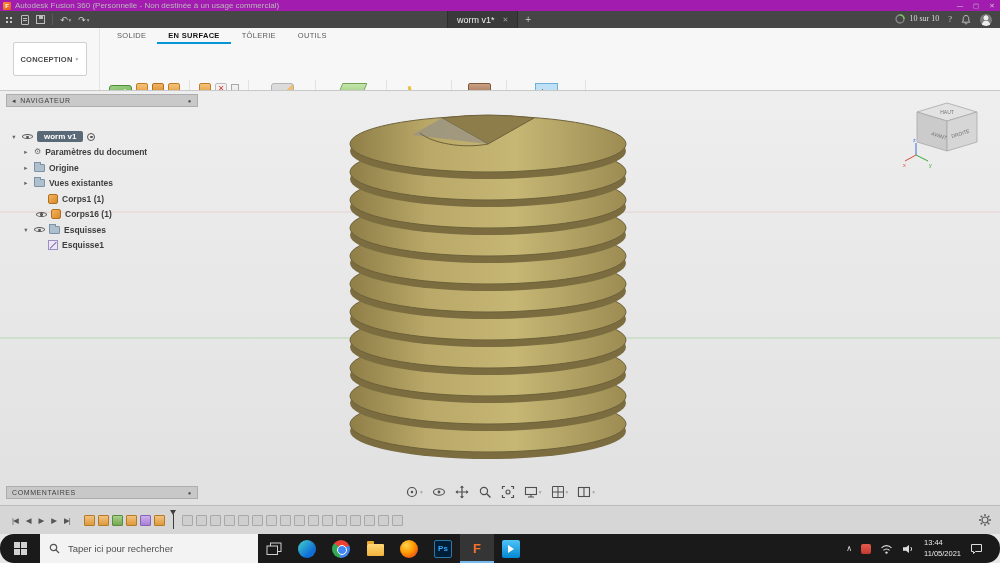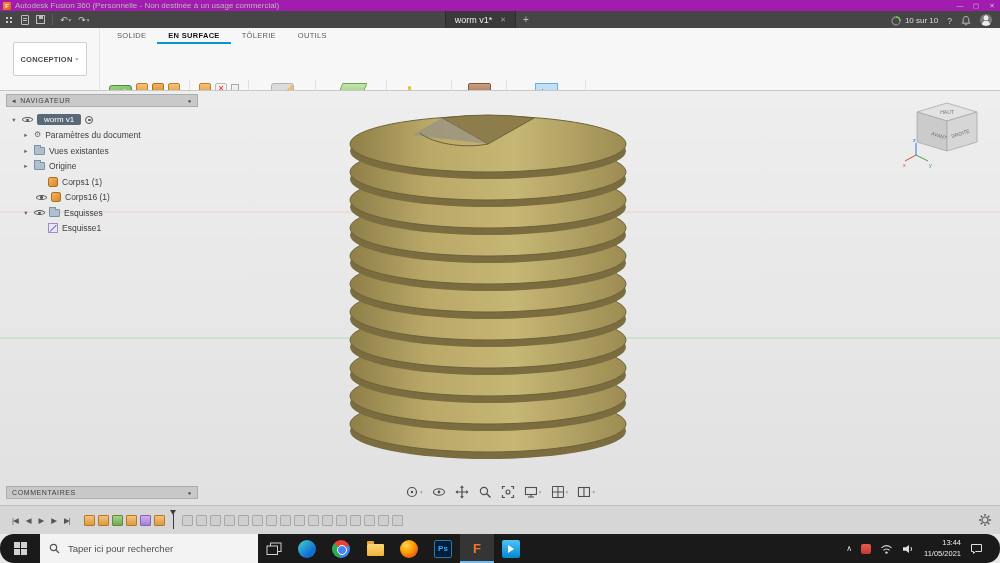--- a/index.html
+++ b/index.html
@@ -21,21 +21,21 @@
   .file-ic:after{content:"";position:absolute;left:1px;top:2px;width:4px;height:1px;background:#bdbdbd;box-shadow:0 2px 0 #bdbdbd;}
   .save-ic{width:9px;height:9px;border:1px solid #bdbdbd;position:relative;}
   .save-ic:after{content:"";position:absolute;left:2px;top:0;width:4px;height:3px;background:#bdbdbd;}
   .qat-sep{width:1px;height:11px;background:#5c5c5c;}
   .u-r{font-size:9px;color:#cfcfcf;display:flex;align-items:center;gap:1px;}
   .dd6{font-size:5.5px;color:#a5a5a5;}
   .doc-tab-wrap{flex:1;display:flex;justify-content:center;align-items:stretch;height:100%;}
   .doc-tab{background:#3a3a3a;border-left:1px solid #2d2d2d;border-right:1px solid #2d2d2d;display:flex;align-items:center;gap:8px;padding:0 9px;font-size:9px;color:#eee;}
   .tab-x{font-size:7px;color:#9f9f9f;}
   .newtab{font-size:10px;color:#bdbdbd;padding:0 7px;display:flex;align-items:center;}
-  .qat-right{display:flex;align-items:flex-end;gap:9px;padding-right:4px;}
+  .qat-right{display:flex;align-items:flex-start;gap:9px;padding-right:4px;font-family:Liberation Serif, serif;}
   .jobpill{display:flex;align-items:center;gap:4px;font-size:8px;color:#ddd;}
   .helpq{font-size:8.5px;color:#cfcfcf;}
   .avatar{width:12px;height:12px;border-radius:50%;background:radial-gradient(circle at 50% 32%,#ececec 0 2.2px,transparent 2.8px),radial-gradient(circle at 50% 88%,#ececec 0 3.6px,transparent 4.2px),#7c7c7c;}
 
   
   .ribbon{height:63px;background:#f7f7f7;border-bottom:1px solid #c8c8c8;display:flex;flex:0 0 auto;}
   .ws-col{width:100px;display:flex;align-items:center;justify-content:center;border-right:1px solid #e4e4e4;}
   .ws-btn{width:74px;height:34px;background:#fff;border:1px solid #cfcfcf;border-radius:2px;display:flex;align-items:center;justify-content:center;gap:3px;font-size:7.5px;font-weight:bold;color:#4a4a4a;letter-spacing:.2px;}
   .rb-main{flex:1;display:flex;flex-direction:column;min-width:0;gap:36px;}
   .rb-tabs{height:16px;display:flex;align-items:flex-end;padding-left:6px;font-size:7.5px;color:#5a5a5a;letter-spacing:.3px;}
@@ -62,21 +62,21 @@
   .ic-sel{width:23px;height:23px;background:#bfe0f5;border:1px solid #6fb0da;display:flex;align-items:center;justify-content:center;}
 
   
   .canvas{position:relative;height:414px;flex:0 0 auto;background:linear-gradient(#eeeeee,#e1e1e1);overflow:hidden;}
   .cv-svg{position:absolute;left:0;top:0;pointer-events:none;}
 
   .navpanel{position:absolute;left:6px;top:3px;width:192px;}
   .panel-head{height:13px;background:rgba(196,196,196,.88);border:1px solid #adadad;display:flex;align-items:center;gap:4px;padding:0 5px;font-size:7px;letter-spacing:.6px;color:#3f3f3f;}
   .panel-head .sp{flex:1;}
   .dotic{font-size:6px;color:#555;}
-  .tree{margin-top:5px;font-size:8.5px;color:#3e3e3e;}
+  .tree{margin-top:22px;font-size:8.5px;color:#3e3e3e;font-weight:bold;}
   .trow{height:15.5px;display:flex;align-items:center;gap:4px;white-space:nowrap;}
   .tri{width:8px;font-size:6.5px;color:#666;text-align:center;}
   .eye{width:11px;height:9px;position:relative;flex:0 0 auto;}
   .eye:before{content:"";position:absolute;left:0;right:0;top:2px;bottom:2px;border:1px solid #565656;border-radius:50%;}
   .eye:after{content:"";position:absolute;left:4px;top:3.5px;width:2.5px;height:2.5px;background:#565656;border-radius:50%;}
   .gearch{font-size:8px;color:#6a6a6a;line-height:1;}
   .fold{width:11px;height:8px;background:#aebfcd;border:1px solid #7d93a5;border-radius:1px;position:relative;flex:0 0 auto;}
   .fold:before{content:"";position:absolute;top:-3px;left:-1px;width:5px;height:2px;background:#aebfcd;border:1px solid #7d93a5;border-bottom:none;}
   .bodyic{width:10px;height:10px;border-radius:2px;background:linear-gradient(135deg,#f3b45c,#d88a2e);border:1px solid #b06f1f;flex:0 0 auto;}
   .bodyic.gray{background:linear-gradient(135deg,#e6edf3,#bcc9d5);border-color:#93a5b5;}
@@ -125,21 +125,21 @@
   .ffox{background:radial-gradient(circle at 35% 30%,#ffd54f,#ff9800 45%,#e64a19 85%);}
   .folder-tb{width:17px;height:12px;background:linear-gradient(#ffd876,#f0b23c);border-radius:1px;position:relative;margin-top:2px;}
   .folder-tb:before{content:"";position:absolute;top:-3px;left:0;width:7px;height:3px;background:#e8a92f;border-radius:1px 1px 0 0;}
   .ps-ic{width:18px;height:18px;background:#001e36;border:1px solid #2a79ad;border-radius:2px;color:#31a8ff;font-size:8px;font-weight:bold;display:flex;align-items:center;justify-content:center;}
   .fusion-ic{width:18px;height:18px;display:flex;align-items:center;justify-content:center;font-size:13px;font-weight:bold;color:#f6712c;}
   .media-ic{width:18px;height:18px;background:linear-gradient(#4fc3f7,#0288d1);border-radius:2px;display:flex;align-items:center;justify-content:center;}
   .media-ic i{width:0;height:0;border-left:6px solid #fff;border-top:4px solid transparent;border-bottom:4px solid transparent;}
   .tray{margin-left:auto;display:flex;align-items:center;gap:9px;padding-right:4px;}
   .chev{font-size:8px;color:#ddd;}
   .redapp{width:10px;height:10px;border-radius:2px;background:linear-gradient(#e85a4f,#c23b30);}
-  .clock{font-size:7.5px;line-height:1.35;text-align:right;color:#ececec;}
+  .clock{font-size:7.5px;line-height:1.35;color:#ececec;}
   .showdesk{width:4px;border-left:1px solid #3d3d3d;}
 </style>
 </head>
 <body>
 
 <div class="app">
 
   <div class="titlebar">
     <span class="app-ic">F</span>
     <span>Autodesk Fusion 360 (Personnelle - Non destinée à un usage commercial)</span>
@@ -362,26 +362,26 @@
           <span class="refcirc"></span>
         </div>
         <div class="trow" style="padding-left:16px">
           <span class="tri">▸</span>
           <span class="gearch">⚙</span>
           <span>Paramètres du document</span>
         </div>
         <div class="trow" style="padding-left:16px">
           <span class="tri">▸</span>
           <span class="fold"></span>
-          <span>Vues existantes</span>
+          <span>Origine</span>
         </div>
         <div class="trow" style="padding-left:16px">
           <span class="tri">▸</span>
           <span class="fold"></span>
-          <span>Origine</span>
+          <span>Vues existantes</span>
         </div>
         <div class="trow" style="padding-left:42px">
           <span class="bodyic"></span>
           <span>Corps1 (1)</span>
         </div>
         <div class="trow" style="padding-left:30px">
           <span class="eye"></span>
           <span class="bodyic"></span>
           <span>Corps16 (1)</span>
         </div>

